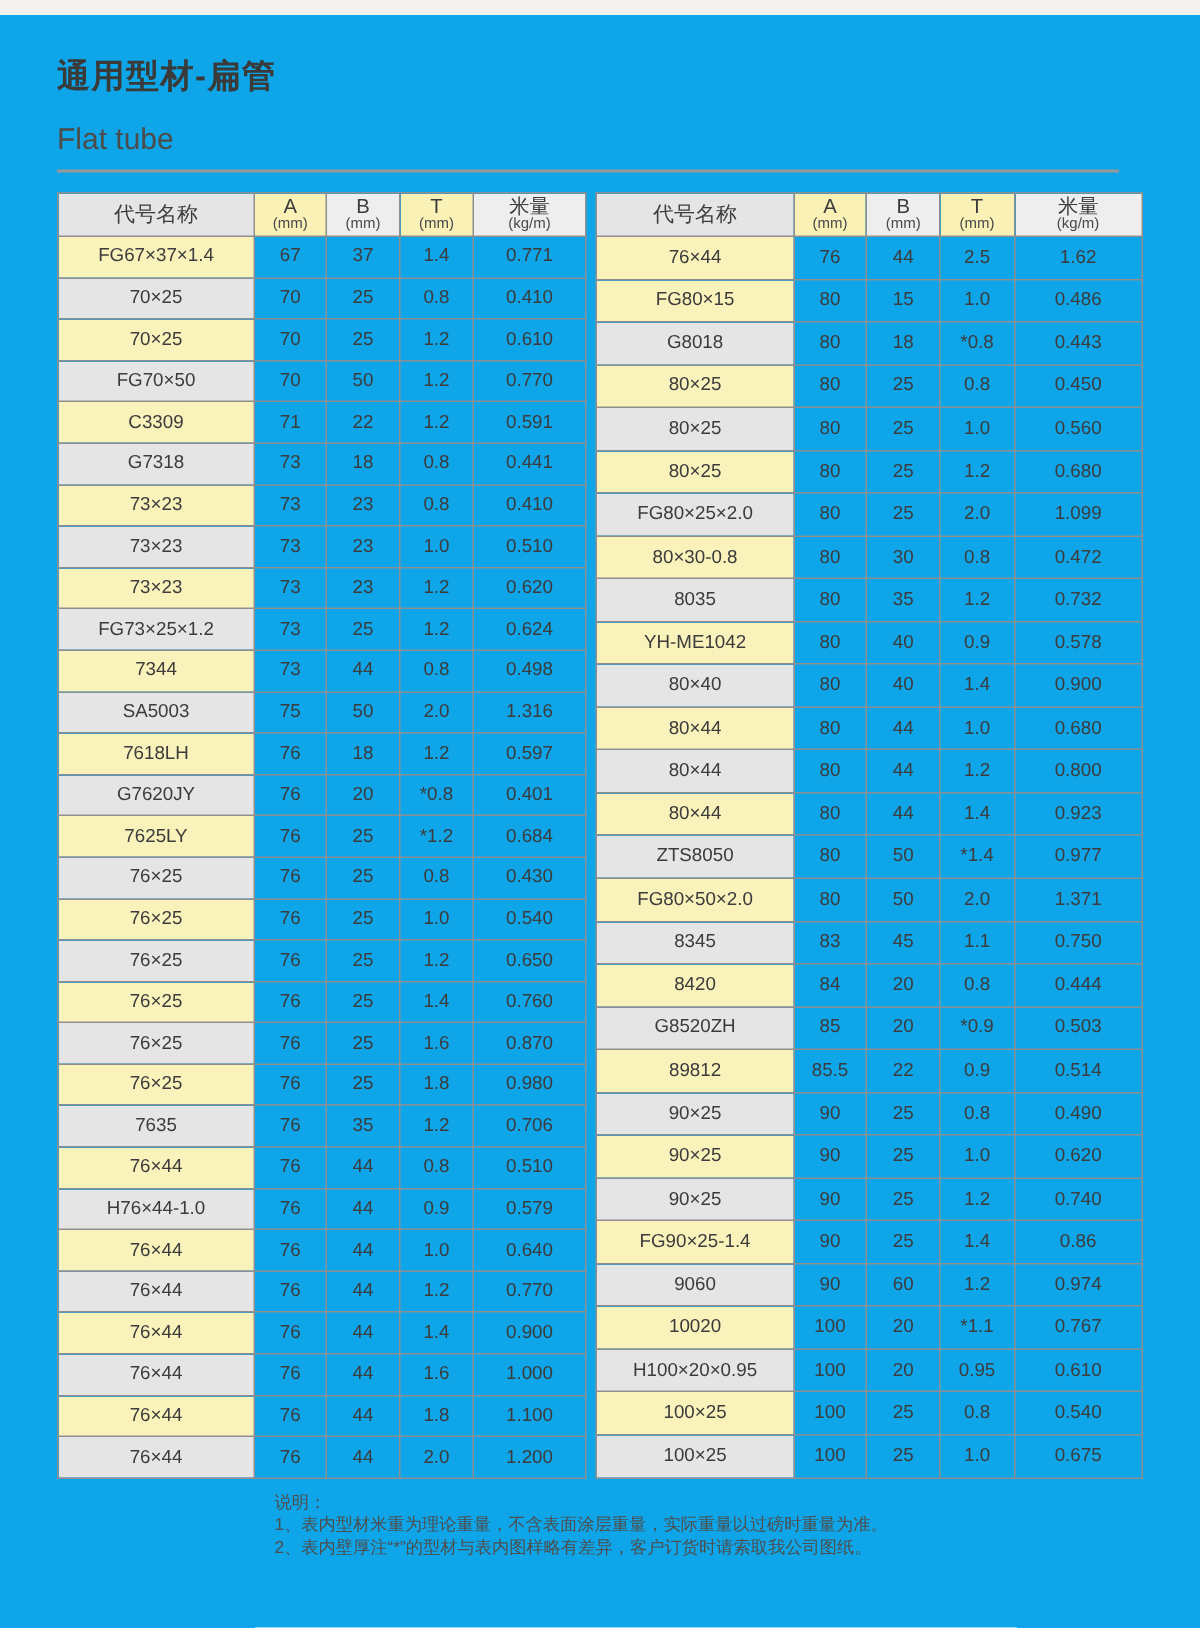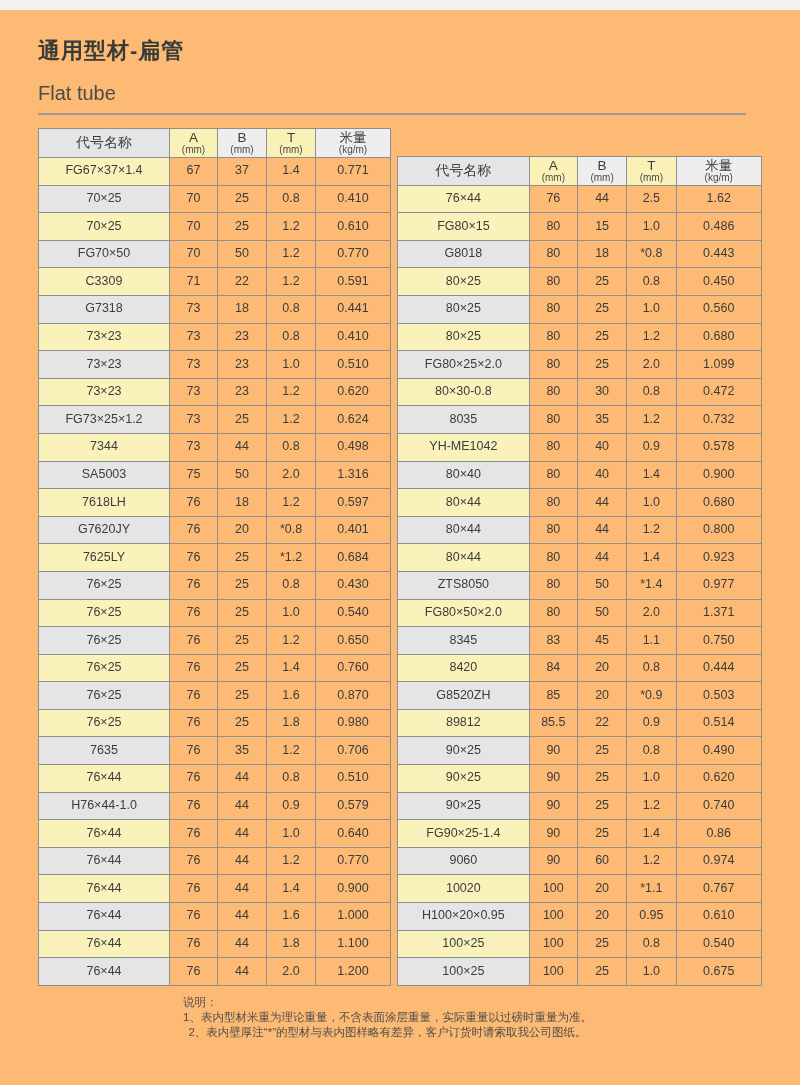--- a/index.html
+++ b/index.html
@@ -1,31 +1,31 @@
 <!DOCTYPE html>
 <html><head>
 <meta charset="utf-8">
 <style>
   html,body{margin:0;padding:0;background:#ffffff;}
   .page{
     position:relative;
     width:800px;height:1085px;
-    background:#fdba74;
+    background:#0ea5e9;
     font-family:"Liberation Sans","DejaVu Sans",sans-serif;
     color:#3f3f3f;
     overflow:hidden;
   }
   .top-strip{position:absolute;top:0;left:0;width:800px;height:10px;background:#f3f2f0;}
   .header-block{position:absolute;left:38px;top:36px;width:708px;}
   .page-title{margin:0;font-size:22px;font-weight:bold;color:#3a3a38;letter-spacing:1px;}
   .page-subtitle{margin-top:16px;font-size:20px;color:#4c4c4a;}
   .title-rule{margin-top:8px;width:708px;height:2px;background:#9a9a98;}
   .tables-wrap{
     position:absolute;left:38px;top:128px;width:724px;
-    display:flex;gap:6px;align-items:flex-end;
+    display:flex;gap:6px;
   }
   table.spec{
     border-collapse:collapse;
     table-layout:fixed;
     font-size:12.5px;
     color:#3c3c3c;
   }
   table.spec.left{width:352px;}
   table.spec.right{width:366px;}
   table.spec th, table.spec td{
@@ -45,21 +45,21 @@
   .th-main{font-size:13.5px;line-height:13px;}
   .th-unit{font-size:10px;line-height:11px;color:#4a4a4a;}
   td.name-yellow{background:#faf2bb;}
   td.name-gray{background:#e5e5e5;}
   .notes{
     position:absolute;left:183px;top:995px;
     display:flex;
     font-size:11.5px;line-height:15px;color:#4e4e4c;flex-direction:column;
   }
   .notes-label{white-space:nowrap;}
-  .notes-lines div{white-space:nowrap;text-align:center;}
+  .notes-lines div{white-space:nowrap;}
 </style>
 </head>
 <body>
 
 <div class="page">
 
   <div class="top-strip"></div>
 
   <div class="header-block">
     <h1 class="page-title">通用型材-扁管</h1>

